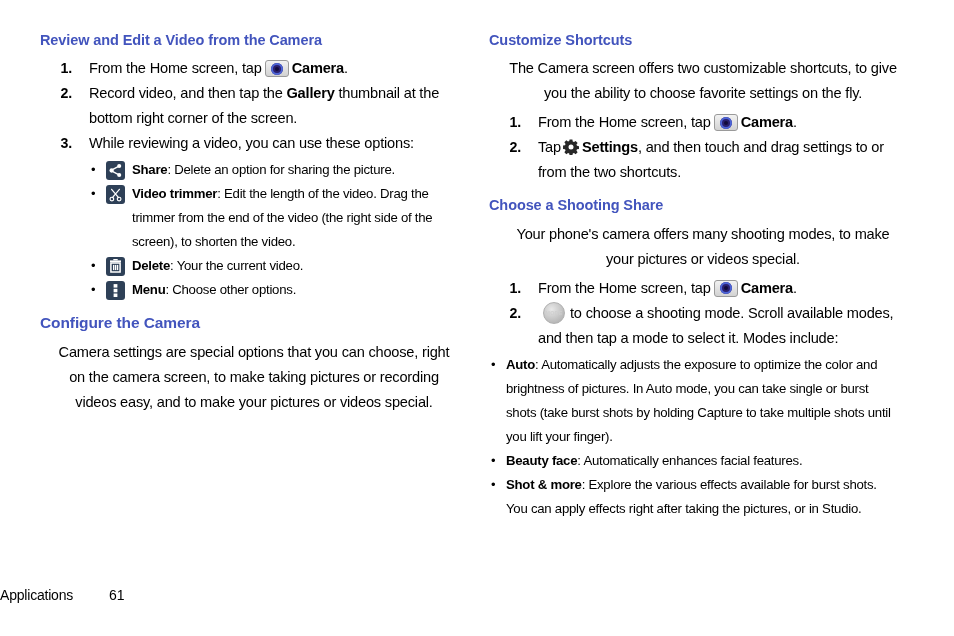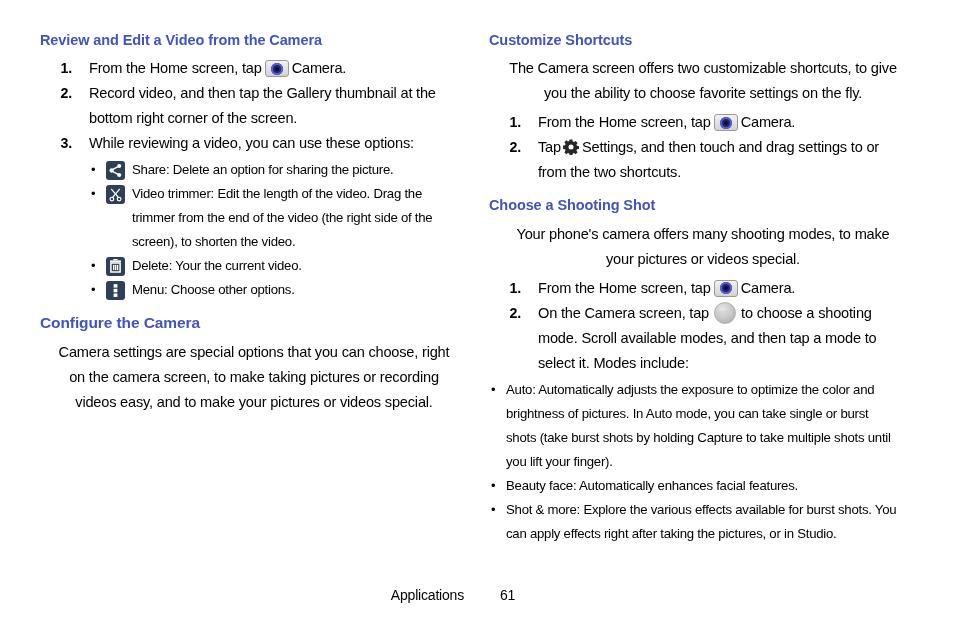--- a/index.html
+++ b/index.html
@@ -95,21 +95,21 @@
   ul.opts > li > .dot {
     position: absolute;
     left: 2px;
     top: 0;
     font-size: 13px;
     line-height: 24px;
   }
   ul.opts.icon-list > li { padding-left: 43px; }
   ul.opts.icon-list > li > .dot { left: 2px; }
 
-  .lbl { font-weight: normal; }
+  .lbl { font-weight: bold; }
 
   
   .ico {
     display: inline-block;
     vertical-align: -4px;
   }
 
   
   .sq-ico {
     position: absolute;
@@ -193,21 +193,21 @@
     color: #cfcfcf;
     font-family: "Liberation Sans", sans-serif;
   }
 
   
   .footer {
     position: absolute;
     left: 0;
     right: 48px;
     bottom: 33px;
-    text-align: center;
+    text-align: left;
     font-size: 14px;
     letter-spacing: -0.2px;
   }
   .footer .fname { margin-right: 36px; }
 </style>
 </head>
 <body>
 
 <div class="page">
 
@@ -318,32 +318,32 @@
             <svg width="16" height="16" viewBox="0 0 16 16">
               <path fill="#272727" d="M6.6 0.6h2.8l0.35 2.0 1.25 0.52 1.65-1.18 1.98 1.98-1.18 1.65 0.52 1.25 2.0 0.35v2.8l-2.0 0.35-0.52 1.25 1.18 1.65-1.98 1.98-1.65-1.18-1.25 0.52-0.35 2.0H6.6l-0.35-2.0-1.25-0.52-1.65 1.18-1.98-1.98 1.18-1.65-0.52-1.25-2.0-0.35V6.6l2.0-0.35 0.52-1.25L1.37 3.35 3.35 1.37l1.65 1.18 1.25-0.52z"></path>
               <circle cx="8" cy="8" r="2.5" fill="#ffffff"></circle>
             </svg>
           </span><span class="lbl">Settings</span><span>, and then touch and drag settings to or from the two shortcuts.</span>
         </li>
       </ol>
     </div>
 
     <div class="sec tight">
-      <h2 class="sec-head">Choose a Shooting Shot</h2>
+      <h2 class="sec-head">Choose a Shooting Share</h2>
       <p class="para">Your phone's camera offers many shooting modes, to make your pictures or videos special.</p>
 
       <ol class="steps">
         <li>
           <span class="num">1.</span>
           <span>From the Home screen, tap</span><span class="cam-ico ico"></span><span class="lbl">Camera</span><span>.</span>
         </li>
 
         <li>
           <span class="num">2.</span>
-          <span>On the Camera screen, tap</span><span class="mode-ico"><span>MODE</span></span><span>to choose a shooting mode. Scroll available modes, and then tap a mode to select it. Modes include:</span>
+          <span class="mode-ico"><span>MODE</span></span><span>to choose a shooting mode. Scroll available modes, and then tap a mode to select it. Modes include:</span>
         </li>
       </ol>
 
       <ul class="opts">
         <li>
           <span class="dot">•</span>
           <span class="lbl">Auto</span><span>: Automatically adjusts the exposure to optimize the color and brightness of pictures. In Auto mode, you can take single or burst shots (take burst shots by holding Capture to take multiple shots until you lift your finger).</span>
         </li>
         <li>
           <span class="dot">•</span>

